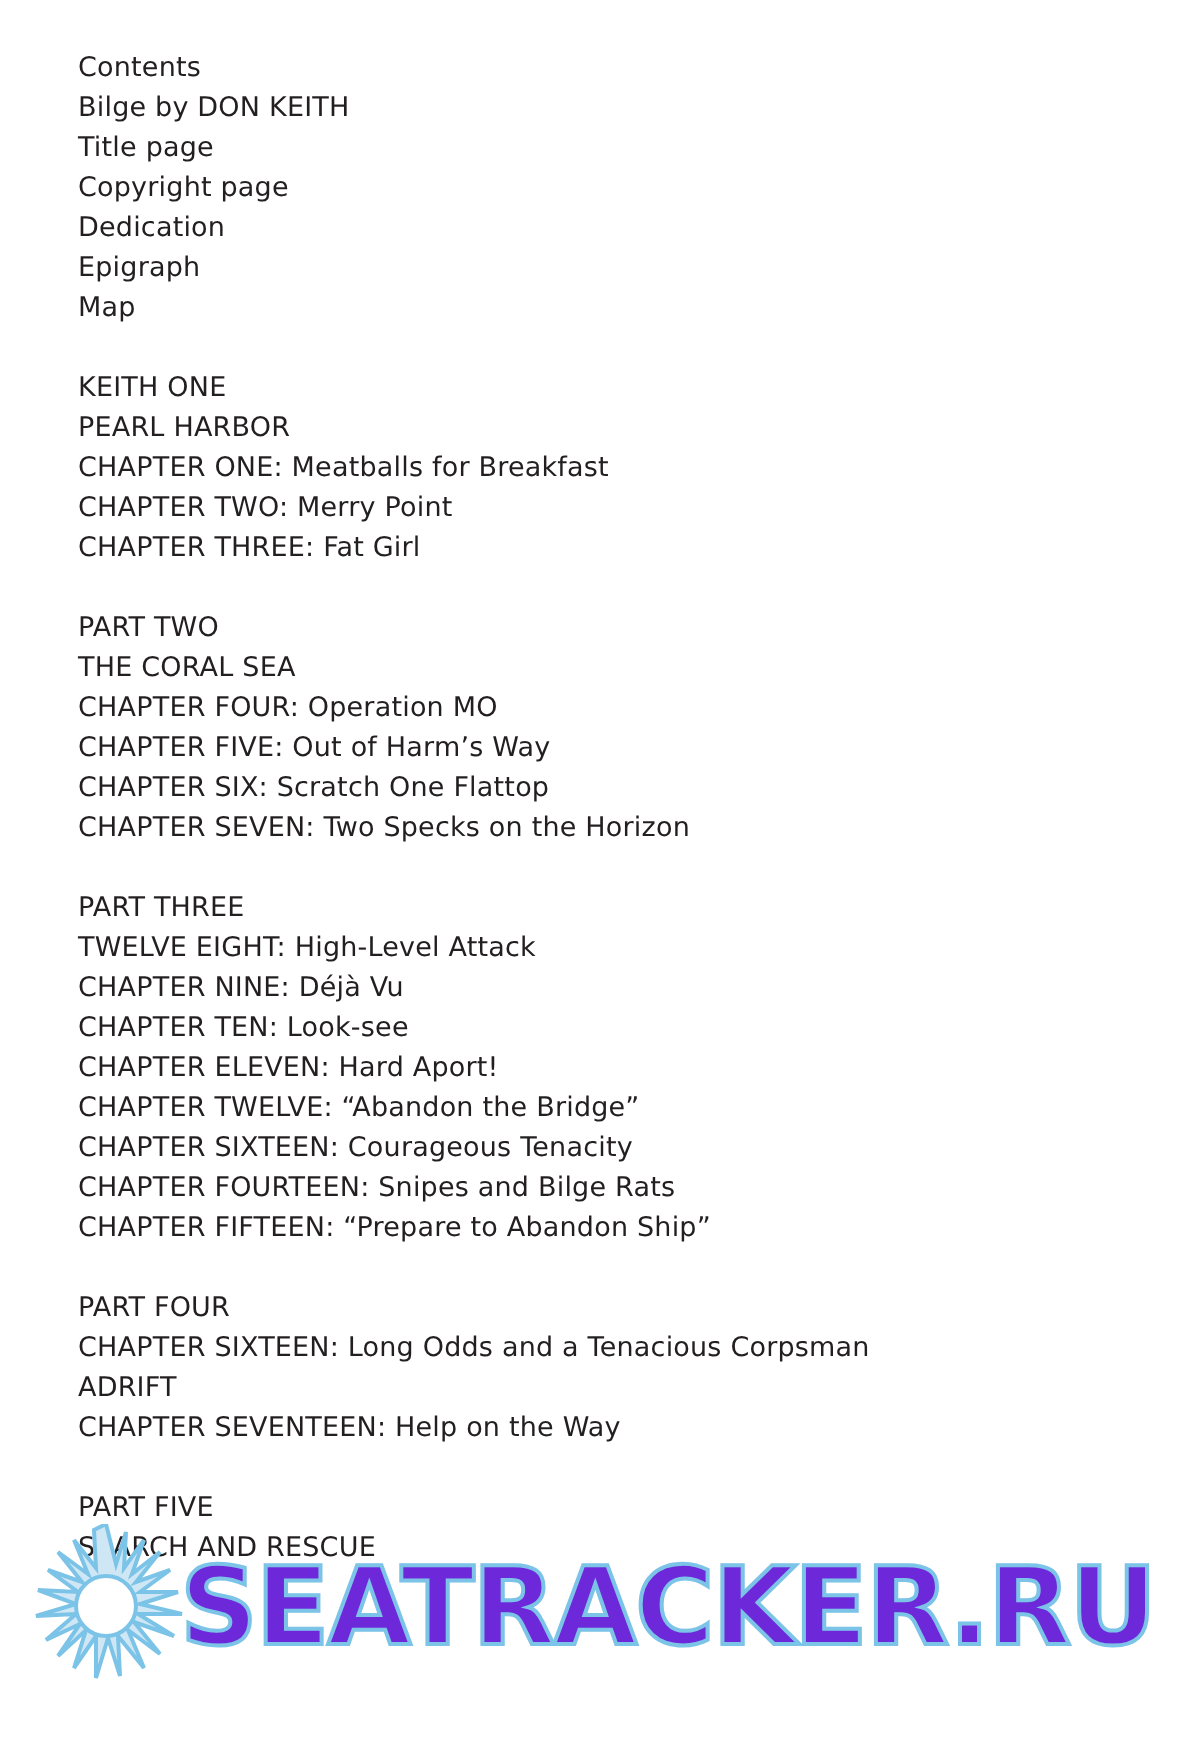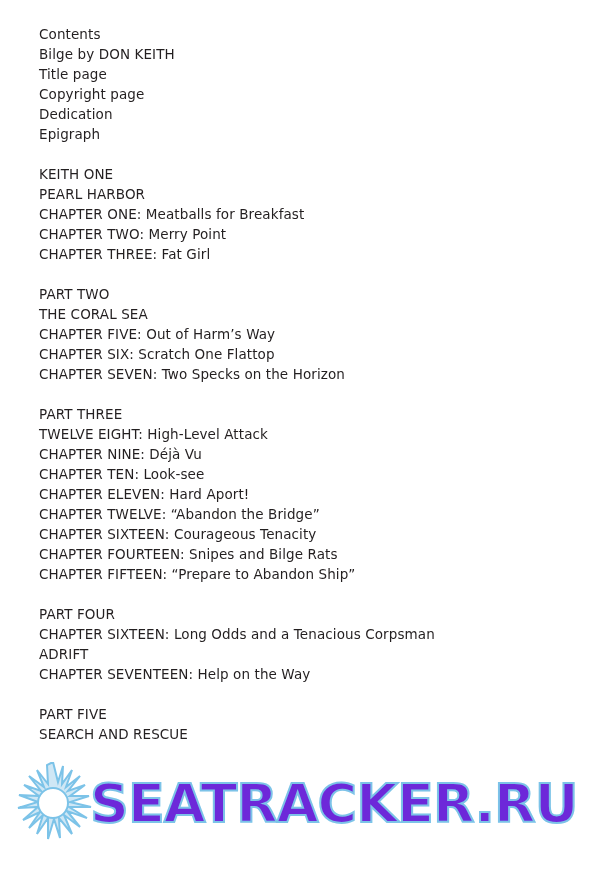--- a/index.html
+++ b/index.html
@@ -72,29 +72,31 @@
 
 <div id="page">
 
   <div id="toc">
       <div class="toc-line">Contents</div>
       <div class="toc-line">Bilge by DON KEITH</div>
       <div class="toc-line">Title page</div>
       <div class="toc-line">Copyright page</div>
       <div class="toc-line">Dedication</div>
       <div class="toc-line">Epigraph</div>
+      <div class="toc-line">Map</div>
       <div class="toc-gap"></div>
       <div class="toc-line">KEITH ONE</div>
       <div class="toc-line">PEARL HARBOR</div>
       <div class="toc-line">CHAPTER ONE: Meatballs for Breakfast</div>
       <div class="toc-line">CHAPTER TWO: Merry Point</div>
       <div class="toc-line">CHAPTER THREE: Fat Girl</div>
       <div class="toc-gap"></div>
       <div class="toc-line">PART TWO</div>
       <div class="toc-line">THE CORAL SEA</div>
+      <div class="toc-line">CHAPTER FOUR: Operation MO</div>
       <div class="toc-line">CHAPTER FIVE: Out of Harm’s Way</div>
       <div class="toc-line">CHAPTER SIX: Scratch One Flattop</div>
       <div class="toc-line">CHAPTER SEVEN: Two Specks on the Horizon</div>
       <div class="toc-gap"></div>
       <div class="toc-line">PART THREE</div>
       <div class="toc-line">TWELVE EIGHT: High-Level Attack</div>
       <div class="toc-line">CHAPTER NINE: Déjà Vu</div>
       <div class="toc-line">CHAPTER TEN: Look-see</div>
       <div class="toc-line">CHAPTER ELEVEN: Hard Aport!</div>
       <div class="toc-line">CHAPTER TWELVE: “Abandon the Bridge”</div>

